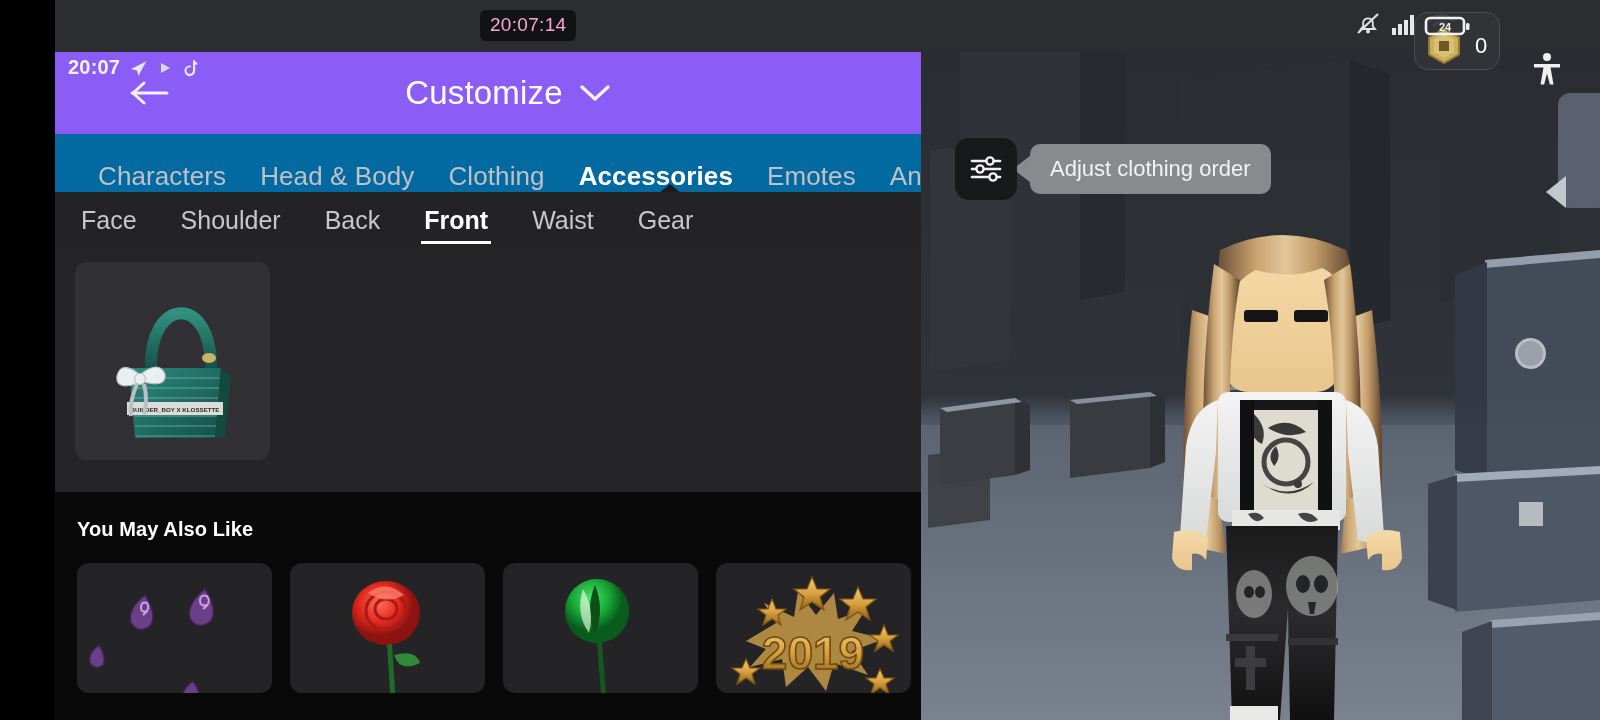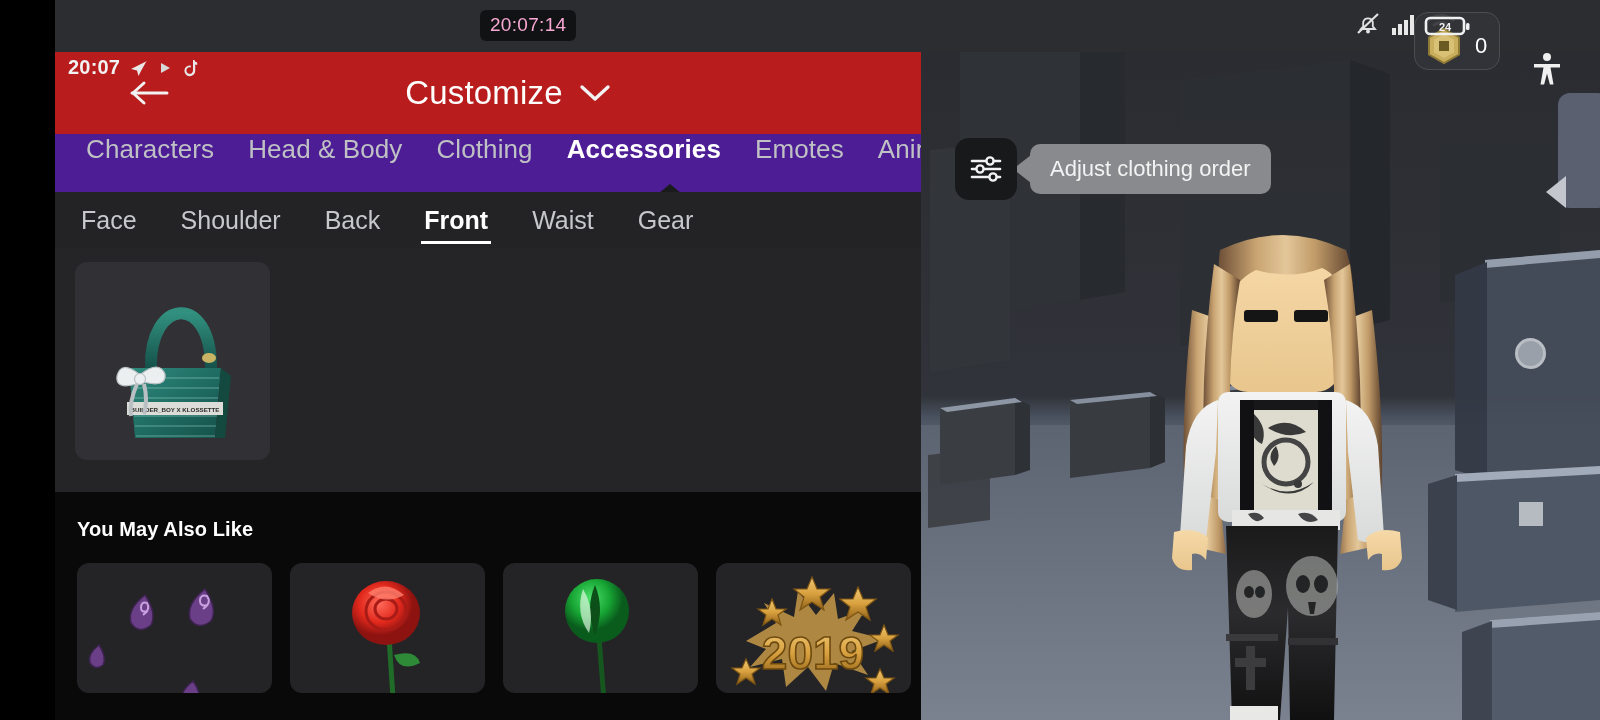--- a/index.html
+++ b/index.html
@@ -41,31 +41,31 @@
                   border-top:16px solid transparent; border-bottom:16px solid transparent;
                   border-right:20px solid #c3c7cd; }
   .circle-btn { position:absolute; right:54px; top:338px; width:31px; height:31px; border-radius:50%;
                 border:3px solid #b9bdc4; background:#9aa0aa; z-index:41; }
   .square-btn { position:absolute; right:57px; top:502px; width:24px; height:24px; background:#b6bac1; z-index:41; }
 
   
   .panel { position:absolute; left:55px; top:52px; width:866px; height:668px; z-index:30;
            background:#27272a; display:flex; flex-direction:column; }
 
-  .panel-header { position:relative; height:82px; flex:0 0 82px; background:#b91c1c;
+  .panel-header { position:relative; height:82px; flex:0 0 82px; background:#8b5cf6;
                   display:flex; align-items:center;padding-left:16px; }
   .back-btn { position:absolute; left:70px; top:50%; transform:translateY(-50%);
               width:48px; height:48px; display:flex; align-items:center; justify-content:center; cursor:pointer; }
   .title-wrap { position:absolute; left:0; right:0; top:50%; transform:translateY(-50%);
                 display:flex; align-items:center; justify-content:center; gap:16px; padding-left:40px; }
   .panel-title { color:#fff; font-size:33px; font-weight:500; letter-spacing:.2px; }
 
   
-  .tabs { position:relative; flex:0 0 58px; height:58px; background:#4c1d95;
-          display:flex; align-items:flex-start; padding-left:14px; overflow:hidden; }
+  .tabs { position:relative; flex:0 0 58px; height:58px; background:#0369a1;
+          display:flex; align-items:flex-end; padding-left:26px; overflow:hidden; }
   .tab { color:#bfc1c4; font-size:26px; font-weight:400; padding:0 17px; white-space:nowrap; cursor:pointer; letter-spacing:.1px; }
   .tab.active { color:#fff; font-weight:700; }
   .tab-caret { position:absolute; left:604px; bottom:-1px; width:0; height:0;
                border-left:11px solid transparent; border-right:11px solid transparent;
                border-bottom:9px solid #1a1b1d; }
 
   
   .subtabs { position:relative; flex:0 0 56px; height:56px; background:#232326;
              display:flex; align-items:center; padding-left:4px; overflow:hidden; }
   .subtab { position:relative; color:#c6c8cb; font-size:25px; padding:0 22px; white-space:nowrap; cursor:pointer;

